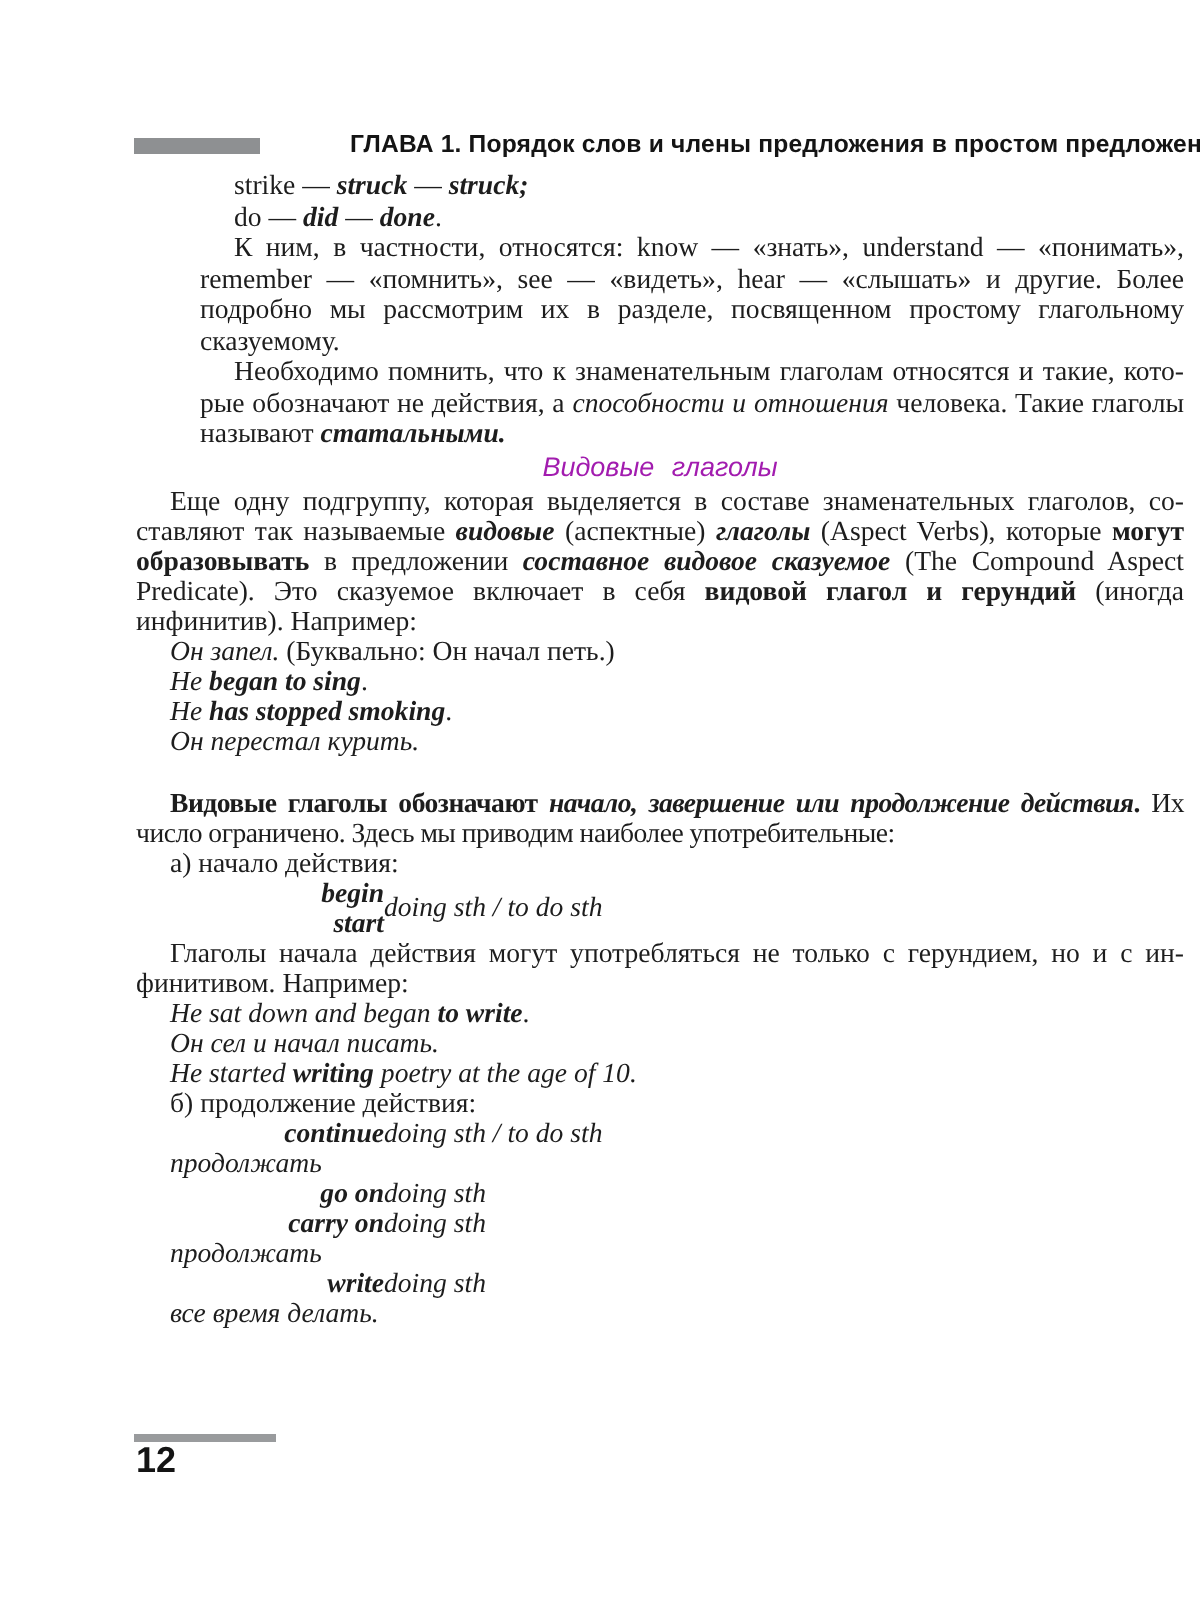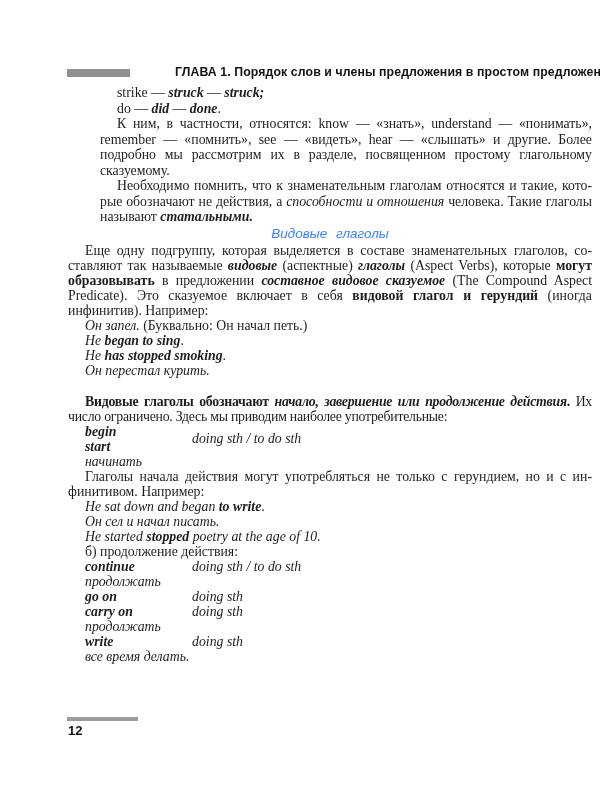--- a/index.html
+++ b/index.html
@@ -11,37 +11,37 @@
   .chapter-bar{width:63px;height:8px;background:#8e9092;flex:0 0 auto;}
   .chapter-title{font-family:"Liberation Sans",sans-serif;font-weight:700;
                  font-size:12.3px;line-height:13px;color:#141414;white-space:nowrap;
                  letter-spacing:0.1px;padding-left:32px;}
   
   .body-col{position:absolute;left:68px;top:85px;width:524px;font-size:13.8px;}
   .flow-top{line-height:15.5px;margin-left:32px;}
   .flow-bottom{line-height:15px;}
   .section-heading{margin:1px 0 2px 0;text-align:center;
                    font-family:"Liberation Sans",sans-serif;font-style:italic;
-                   font-size:13.5px;line-height:15px;word-spacing:5px;color:#3b82f6;}
+                   font-size:13.5px;line-height:15px;word-spacing:5px;color:#a21caf;}
   p{margin:0;}
   .para{text-align:justify;text-indent:17px;}
   .example{padding-left:17px;}
   .tight{letter-spacing:-0.25px;margin-top:16px;}
   .s-i{font-style:italic;}
   .s-b{font-weight:700;}
   .s-bi{font-weight:700;font-style:italic;}
-  .row{padding-left:17px;display:flex;}
+  .row{padding-left:17px;display:flex;text-align:right;}
   .row .verb{width:107px;flex:0 0 auto;font-weight:700;font-style:italic;}
   .row .pattern{font-style:italic;}
   .row.group{align-items:center;}
   
   .footer-bar{position:absolute;left:67px;top:717px;width:71px;height:4px;background:#999b9d;}
   .page-number{position:absolute;left:68px;top:723px;
                font-family:"Liberation Sans",sans-serif;font-weight:700;
-               font-size:13px;line-height:15px;color:#141414;}
+               font-size:18px;line-height:15px;color:#141414;}
 </style>
 </head>
 <body>
 
 <div class="page">
 
   <div class="chapter-header">
     <div class="chapter-bar"></div>
     <div class="chapter-title">ГЛАВА 1. Порядок слов и члены предложения в простом предложении</div>
   </div>
@@ -54,32 +54,32 @@
         <p class="para"><span>Необходимо помнить, что к знаменательным глаголам относятся и такие, кото­рые обозначают не действия, а </span><span class="s-i">способности и отношения</span><span> человека. Такие глаголы называют </span><span class="s-bi">статальными.</span></p>
       </div>
     <p class="section-heading">Видовые глаголы</p>
     <div class="flow-bottom" id="flow-bottom">
         <p class="para"><span>Еще одну подгруппу, которая выделяется в составе знаменательных глаголов, со­ставляют так называемые </span><span class="s-bi">видовые</span><span> (аспектные) </span><span class="s-bi">глаголы</span><span> (Aspect Verbs), которые </span><span class="s-b">могут образовывать</span><span> в предложении </span><span class="s-bi">составное видовое сказуемое</span><span> (The Compound Aspect Predicate). Это сказуемое включает в себя </span><span class="s-b">видовой глагол и герундий</span><span> (иногда инфинитив). Например:</span></p>
         <p class="example"><span class="s-i">Он запел.</span><span> (Буквально: Он начал петь.)</span></p>
         <p class="example"><span class="s-i">He </span><span class="s-bi">began to sing</span><span>.</span></p>
         <p class="example"><span class="s-i">He </span><span class="s-bi">has stopped smoking</span><span>.</span></p>
         <p class="example"><span class="s-i">Он перестал курить.</span></p>
         <p class="para tight"><span class="s-b">Видовые глаголы обозначают </span><span class="s-bi">начало, завершение или продолжение действия</span><span class="s-b">.</span><span> Их число ограничено. Здесь мы приводим наиболее употребительные:</span></p>
+        <p class="example"><span>а) начало действия:</span></p>
         <div class="row group">
           <span class="verb stack">
             <div>begin</div>
             <div>start</div>
           </span>
           <span class="pattern">doing sth / to do sth</span>
         </div>
-        <p class="example"><span class="s-i">начинать</span></p>
         <p class="para"><span>Глаголы начала действия могут употребляться не только с герундием, но и с ин­финитивом. Например:</span></p>
         <p class="example"><span class="s-i">He sat down and began </span><span class="s-bi">to write</span><span>.</span></p>
         <p class="example"><span class="s-i">Он сел и начал писать.</span></p>
-        <p class="example"><span class="s-i">He started </span><span class="s-bi">stopped</span><span class="s-i"> poetry at the age of 10.</span></p>
+        <p class="example"><span class="s-i">He started </span><span class="s-bi">writing</span><span class="s-i"> poetry at the age of 10.</span></p>
         <p class="example"><span>б) продолжение действия:</span></p>
         <div class="row">
           <span class="verb">continue</span>
           <span class="pattern">doing sth / to do sth</span>
         </div>
         <p class="example"><span class="s-i">продолжать</span></p>
         <div class="row">
           <span class="verb">go on</span>
           <span class="pattern">doing sth</span>
         </div>

